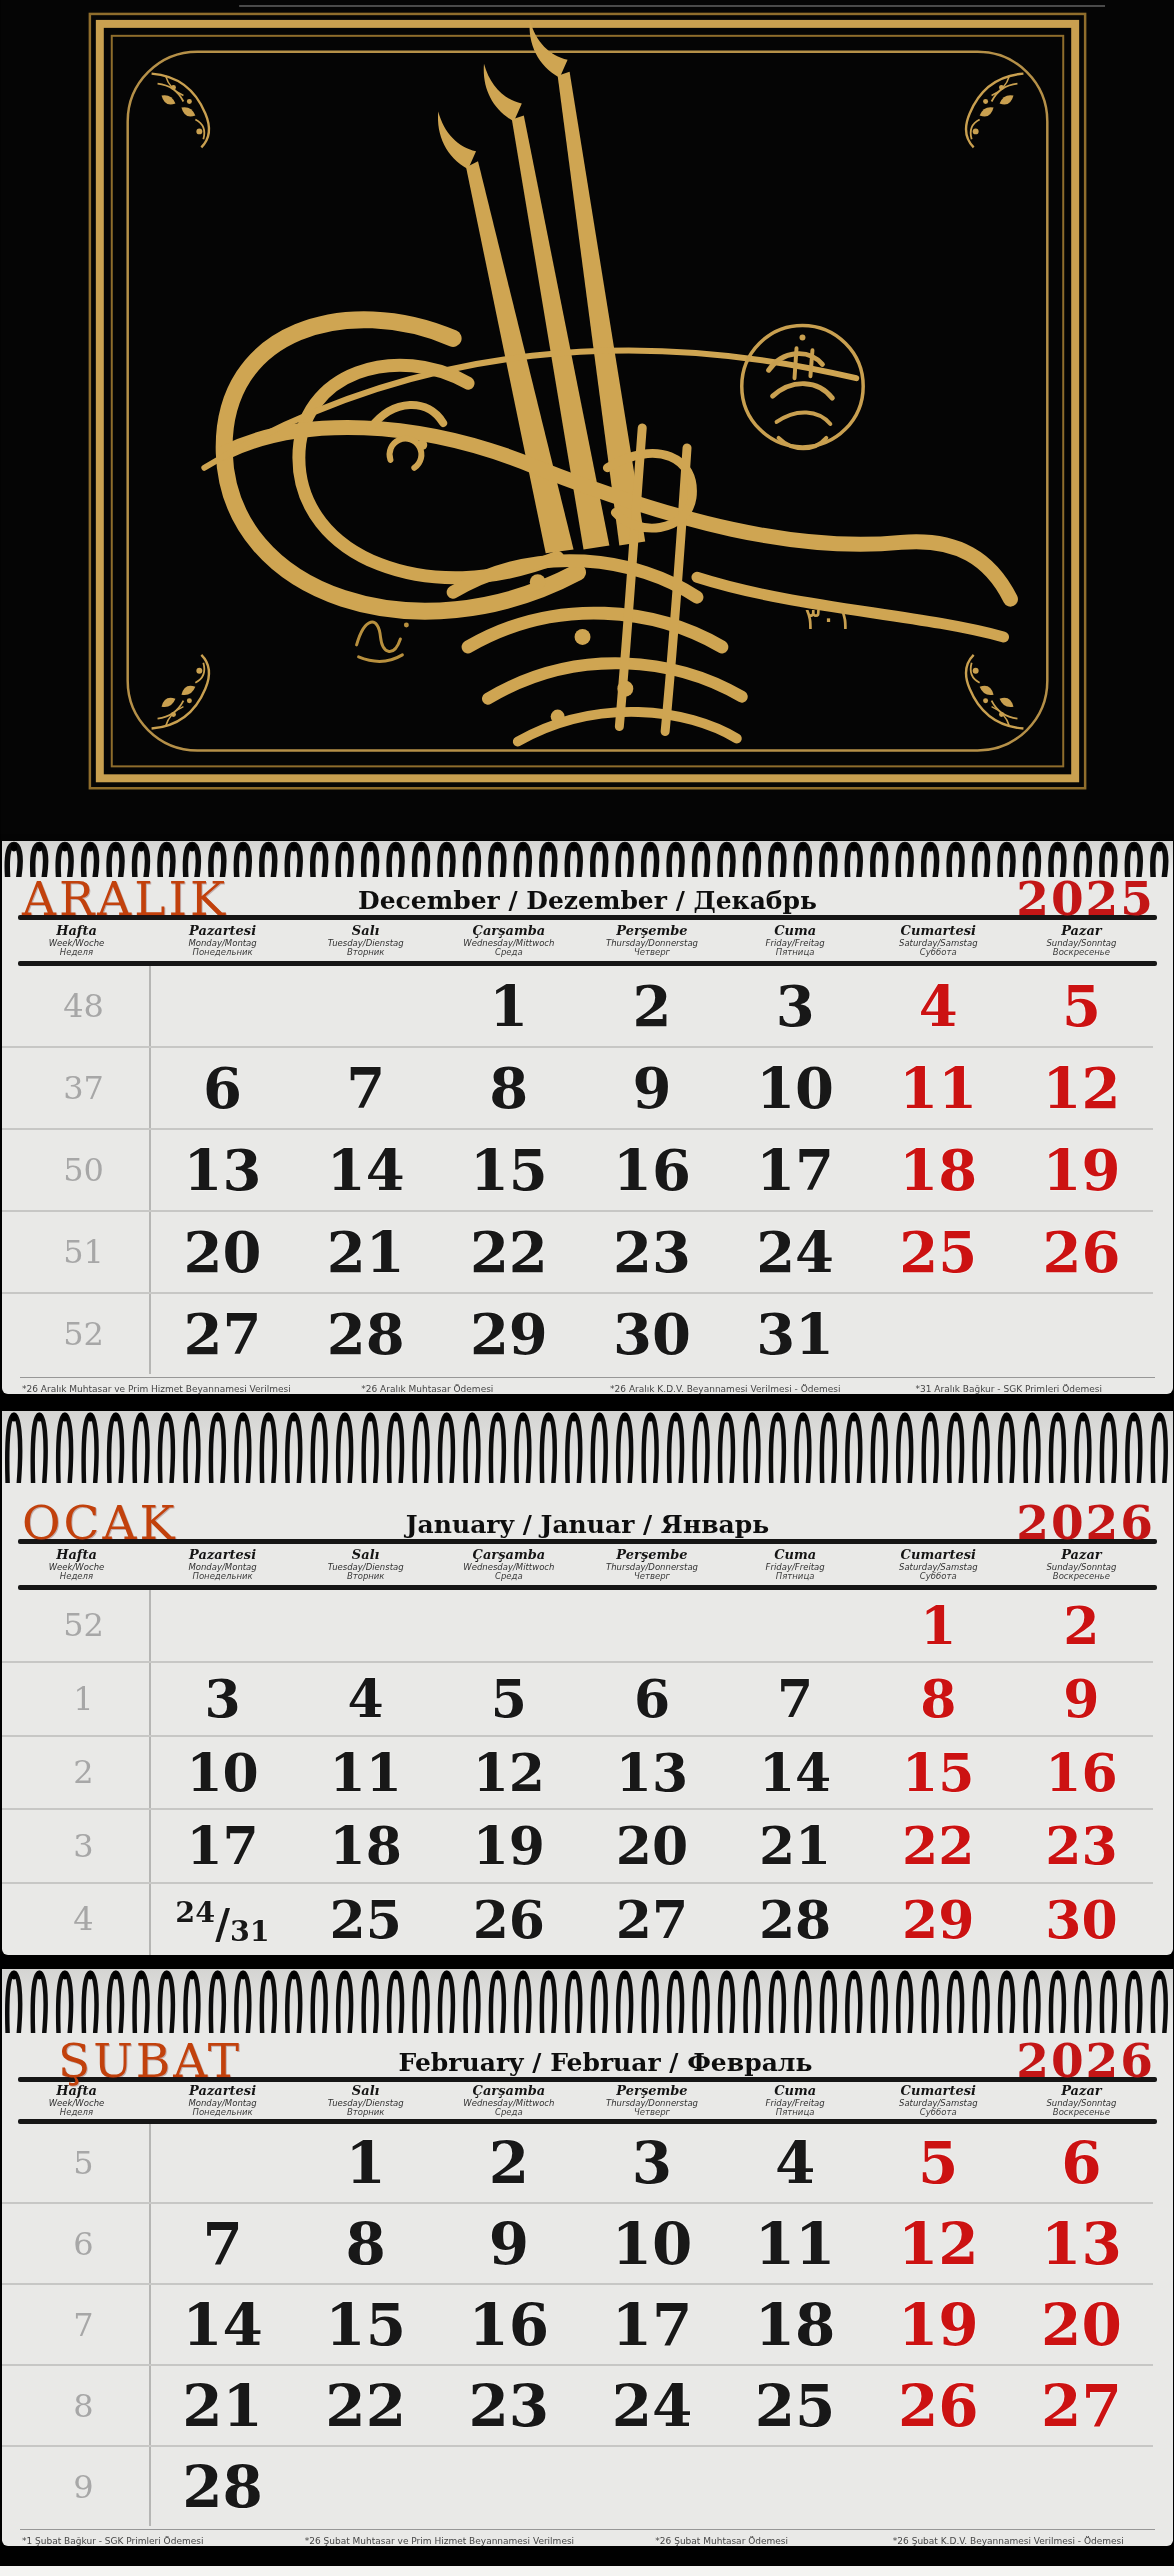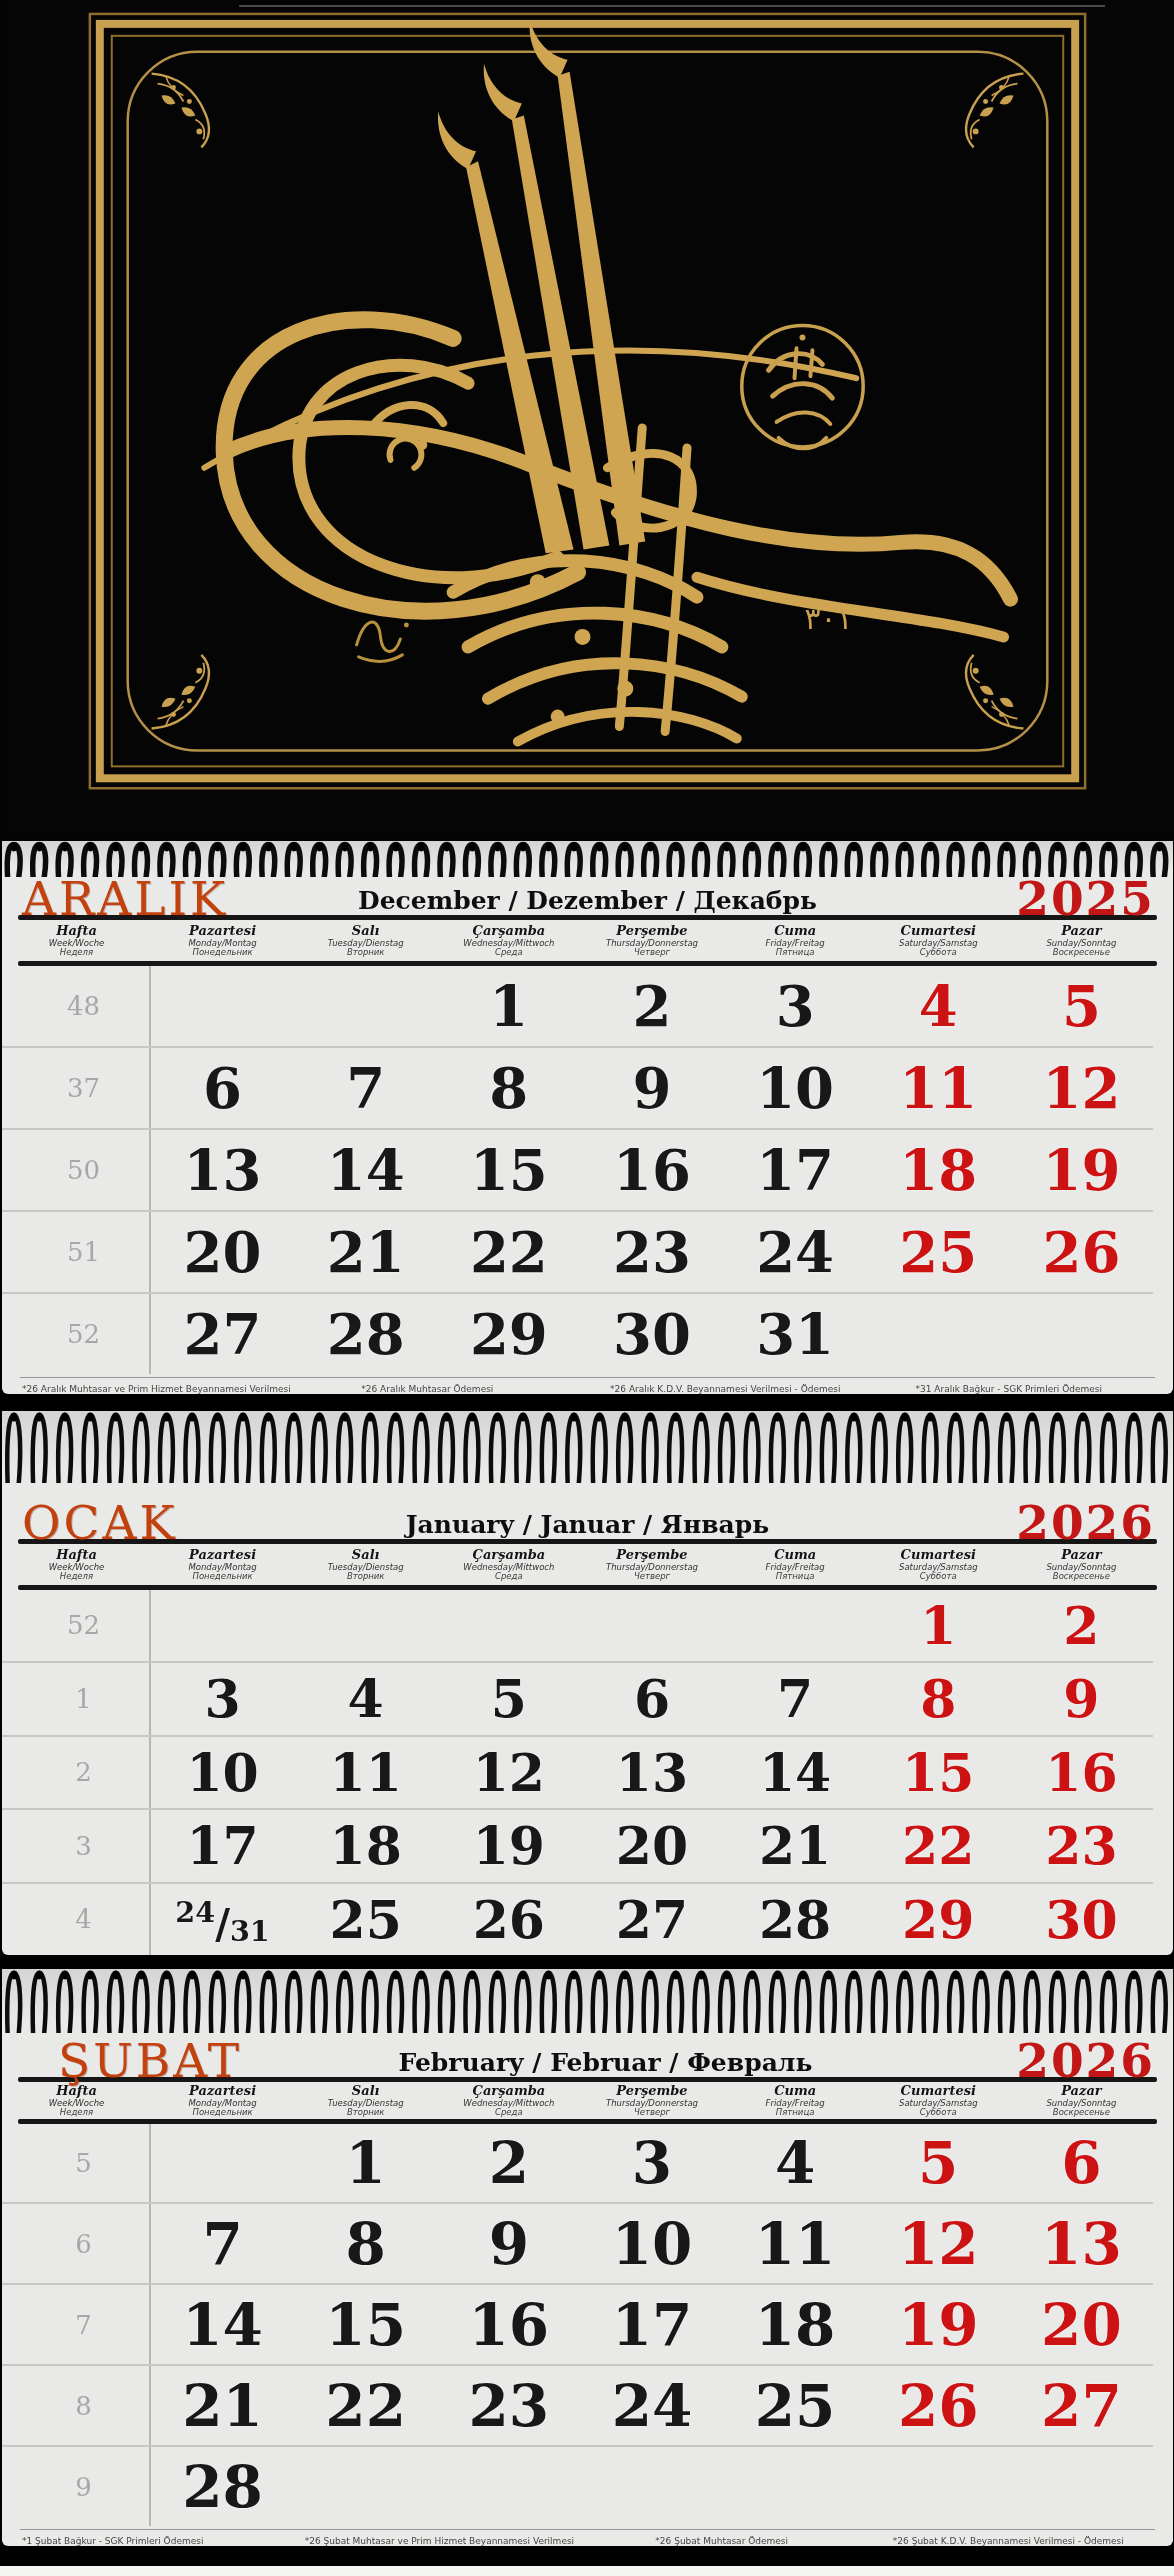--- a/index.html
+++ b/index.html
@@ -63,21 +63,21 @@
   .dh .r { display:block; font-size:8.5px; color:#3c3c3c; font-family:"DejaVu Sans",sans-serif; }
 
   .rows { flex:1 1 auto; display:flex; flex-direction:column; padding-right:20px; min-height:0; }
   .wrow {
     flex:1 1 0; display:grid; grid-template-columns:149px repeat(7,1fr);
     align-items:center; border-top:2px solid #c7c7c5;
   }
   .wrow:first-child { border-top:none; }
   .wnum {
     align-self:stretch; display:flex; align-items:center; justify-content:center;
-    font-size:26px; color:#a7a7a7; border-right:2px solid #b6b6b4;padding-left:16px;
+    font-size:32px; color:#a7a7a7; border-right:2px solid #b6b6b4;padding-left:16px;
   }
   .dcell { text-align:center; font-weight:bold; color:#181818;
     text-shadow:0 0 2px rgba(255,255,255,.9); }
   .p0 .dcell { font-size:56px; }
   .p1 .dcell { font-size:52px; }
   .p2 .dcell { font-size:58px; }
   .dcell.red { color:#cc1212; }
   .frn { font-size:55%; vertical-align:0.55em; }
   .frs { font-size:78%; }
   .frd { font-size:55%; vertical-align:-0.1em; }

